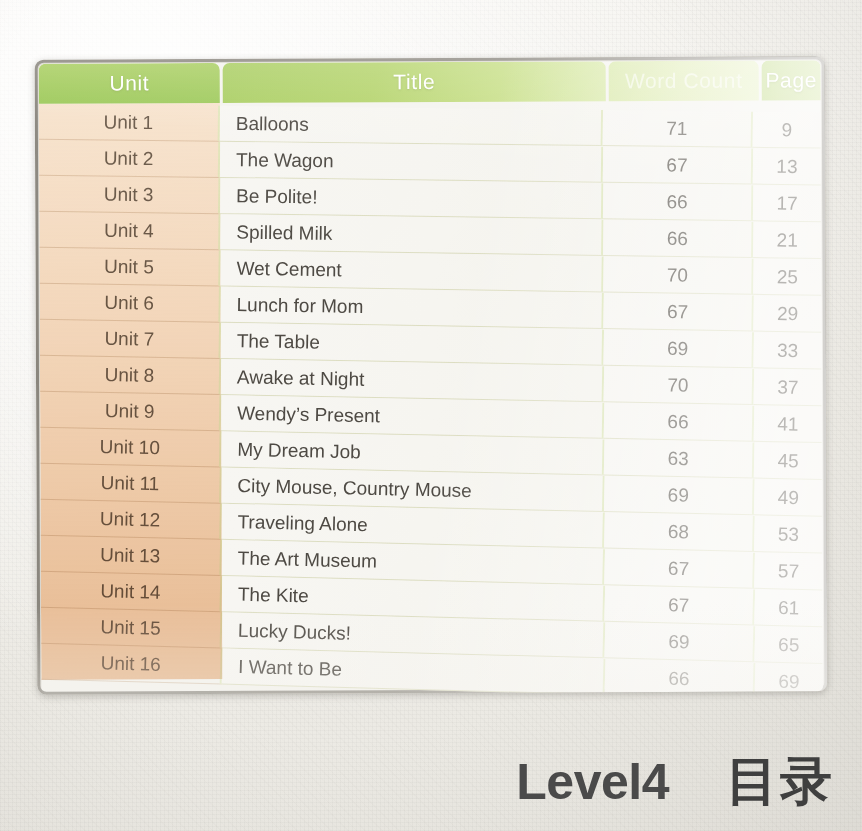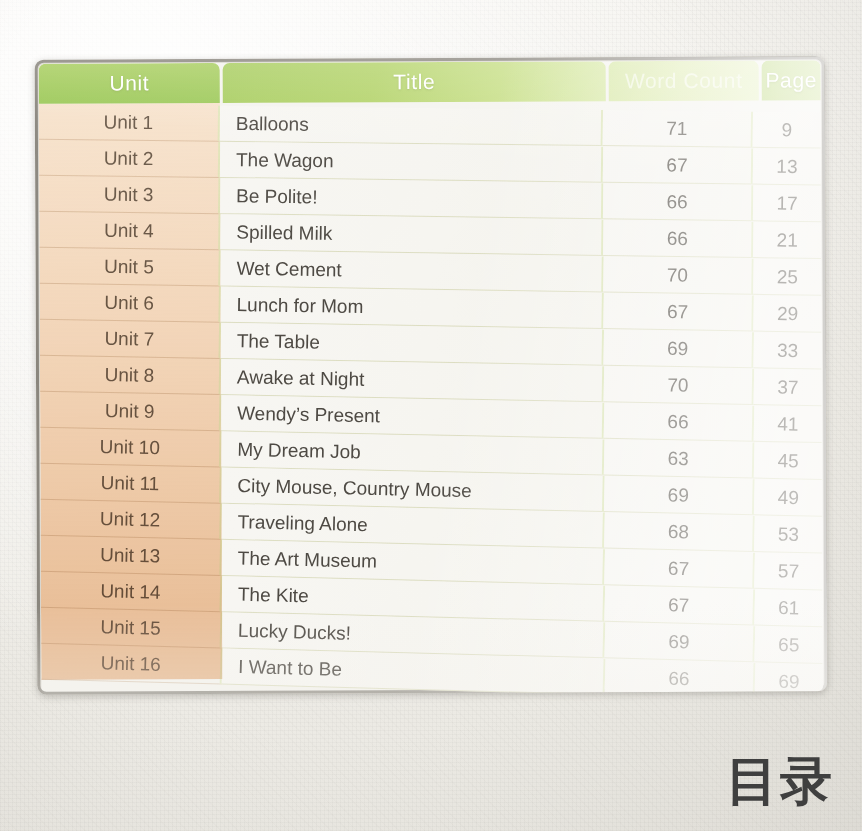--- a/index.html
+++ b/index.html
@@ -227,20 +227,21 @@
     color: #4a4a4a;
     letter-spacing: -0.5px;
     font-family: "Liberation Sans", sans-serif;
   }
   #caption .cap-cn {
     font-size: 52px;
     font-weight: bold;
     color: #3f3f3f;
     font-family: "DejaVu Sans", sans-serif;
     letter-spacing: 2px;
+    margin-left: 31px;
   }
 </style>
 </head>
 <body>
 
 <div id="page-bg"></div>
 <div id="vignette"></div>
 
 <div id="toc-frame">
   <div id="toc-inner">
@@ -354,14 +355,15 @@
         </div>
       <div id="unit-shade"></div>
     </div>
 
   </div>
   <div id="glare"></div>
   <div id="blur-soft"></div>
 </div>
 
 <div id="caption">
+  <span class="cap-level">Level4</span>
   <span class="cap-cn">目录</span>
 </div>
 
 </body></html>

